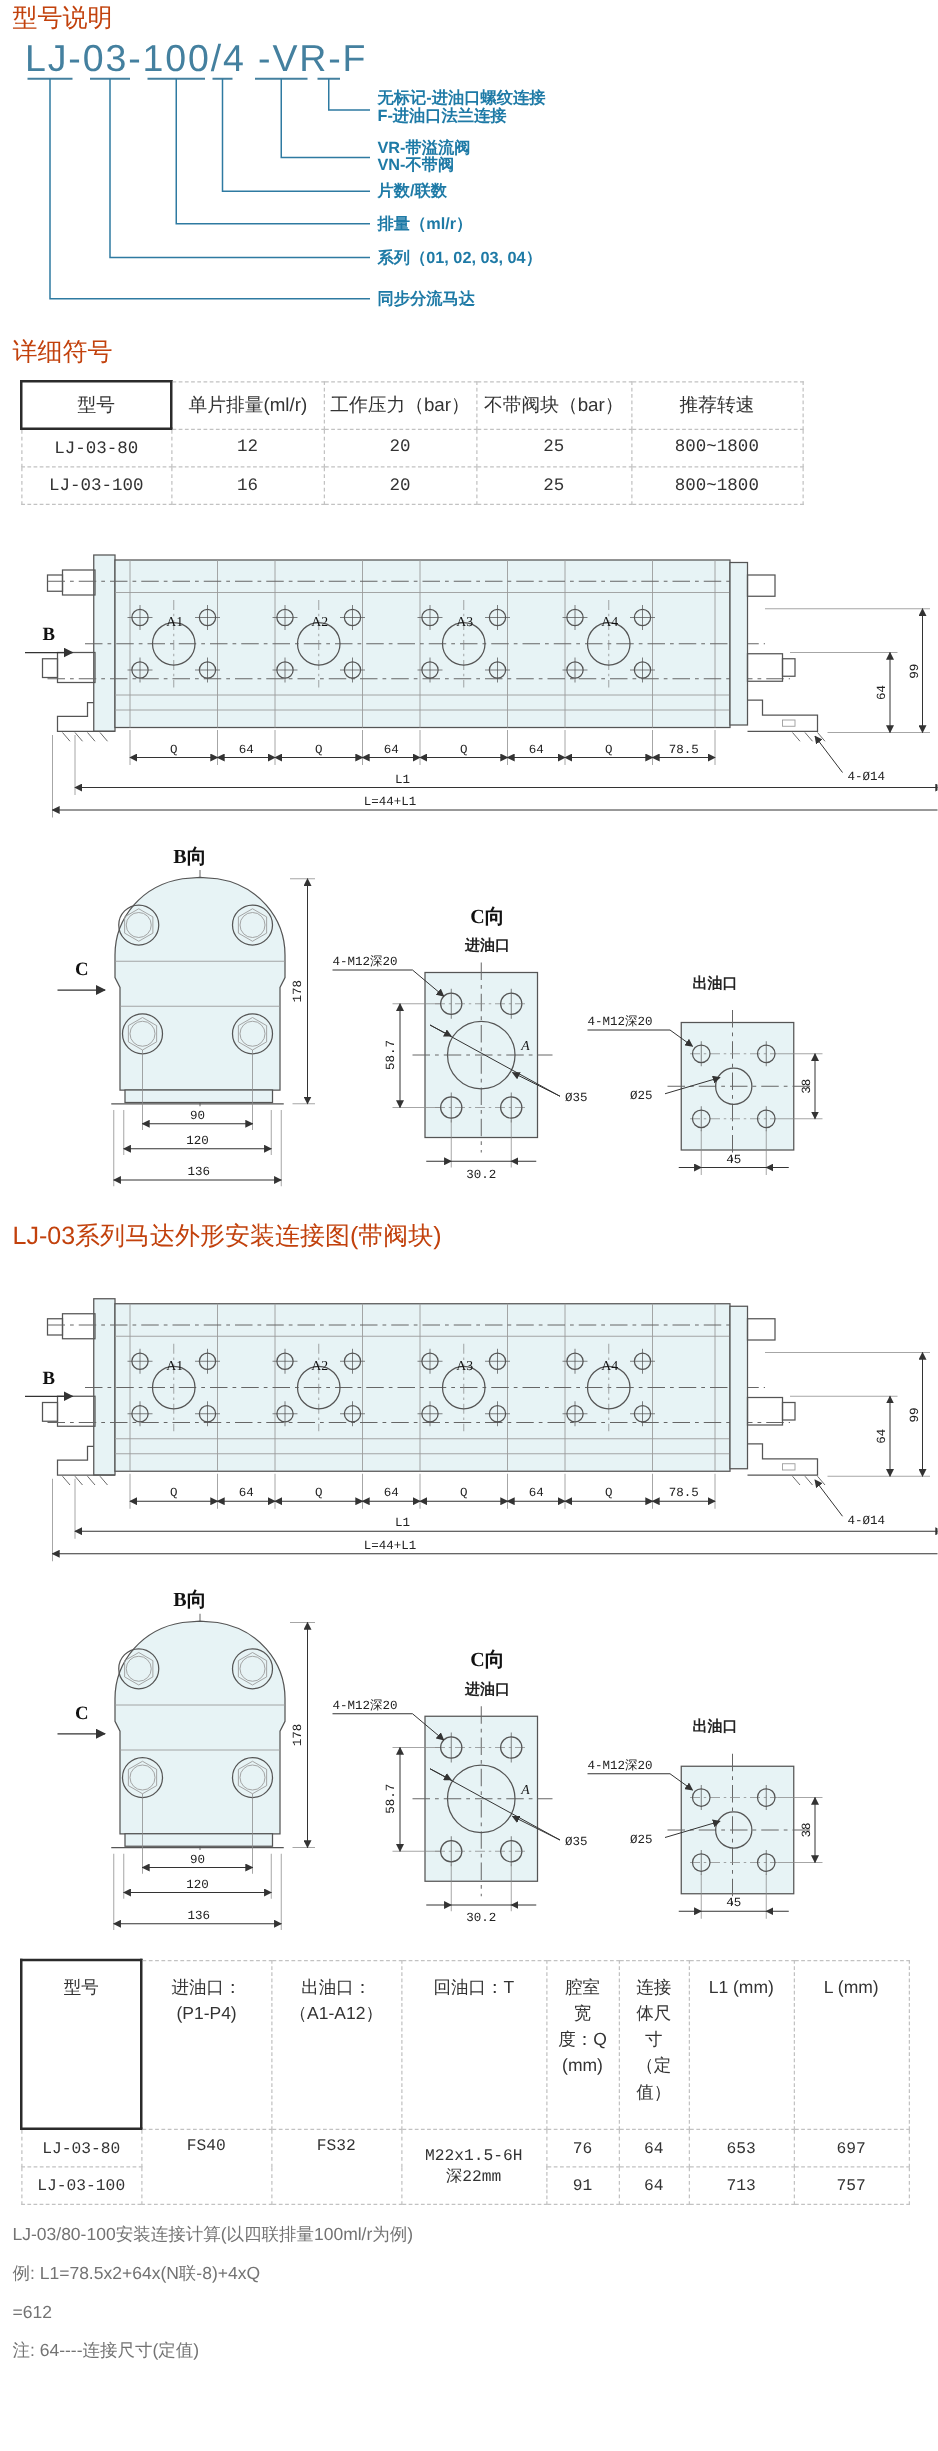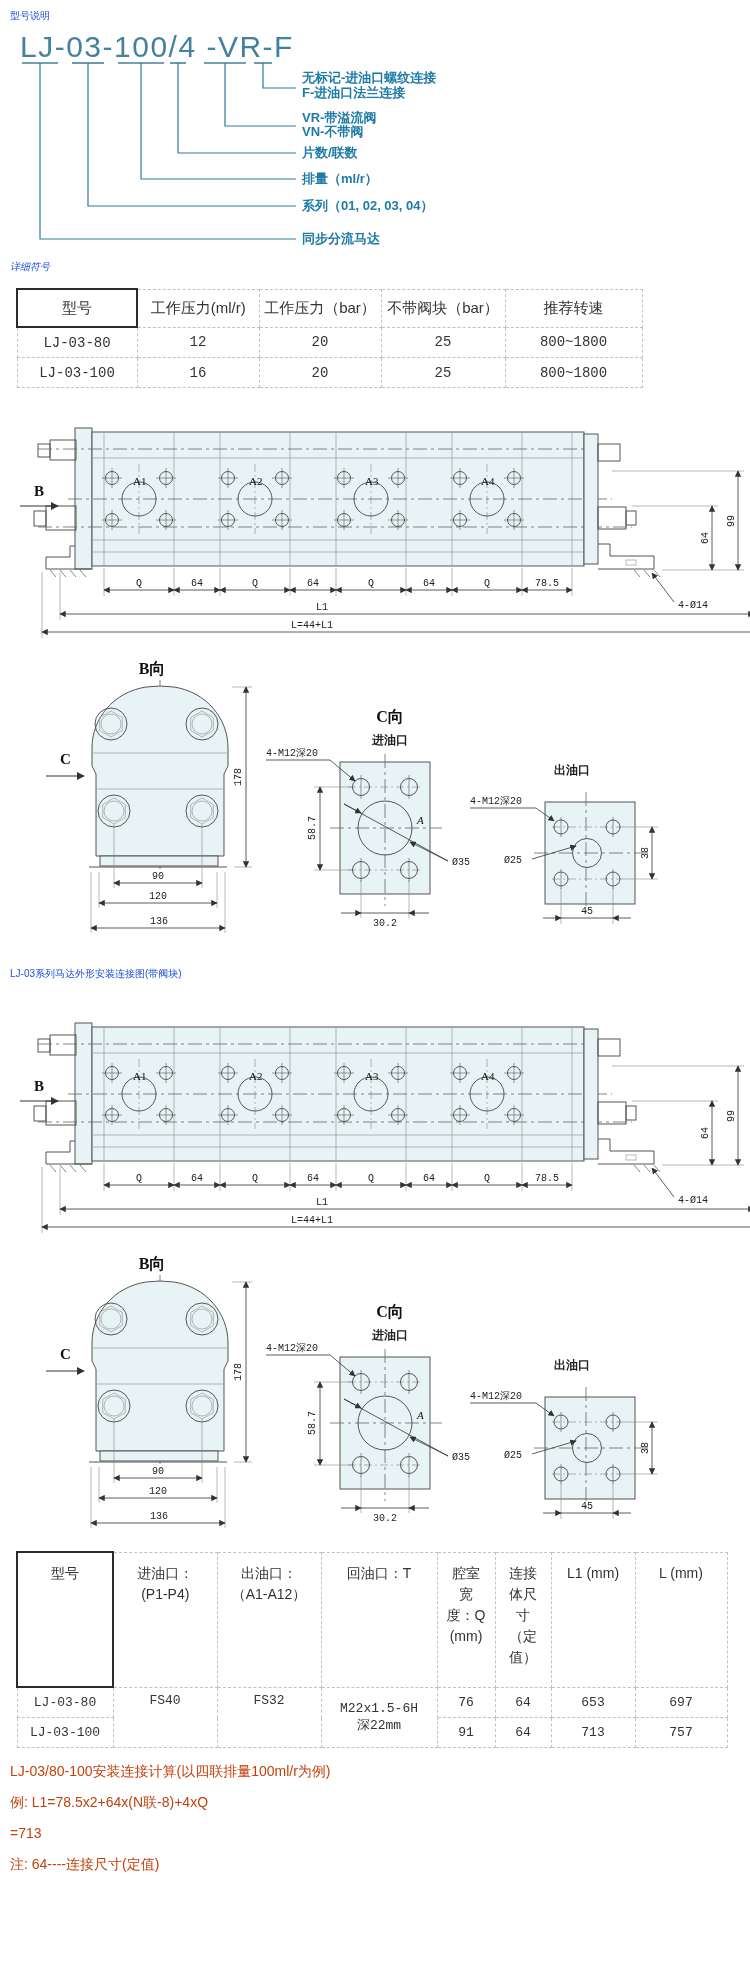--- a/index.html
+++ b/index.html
@@ -1,40 +1,40 @@
 <!DOCTYPE html>
 <html><head>
 <meta charset="utf-8">
 <style>
   html,body{margin:0;padding:0;background:#fff;}
   body{width:750px;height:1961px;overflow:hidden;font-family:"Liberation Sans",sans-serif;color:#333;}
-  .heading{font-size:10px;color:#1d4ed8;margin:0 0 0 10px;line-height:19px;}
+  .heading{font-size:20px;color:#c2410c;margin:0 0 0 10px;line-height:19px;}
   #h-model{margin-top:6px;}
-  #h-symbol{margin-top:4px;margin-bottom:12px;font-style:italic;}
+  #h-symbol{margin-top:20px;margin-bottom:12px;}
   #h-novalve{margin-top:6px;}
   #h-valve{margin-top:8px;}
   #h-dims{margin-top:8px;margin-bottom:6px;}
   svg{display:block;}
   #model-svg{margin:0;}
   .drawing-long{margin-top:6px;margin-left:12px;}
   .drawing-views{margin-top:14px;}
   
   table{border-collapse:collapse;margin-left:16px;table-layout:fixed;}
   td,th{border:1px dashed #c2c2c2;text-align:center;font-weight:normal;overflow:hidden;}
   .spec th{height:34px;font-size:15px;color:#333;}
   .spec td{height:27px;font-family:"Liberation Mono",monospace;font-size:14px;color:#333;}
   .model-hd{border:2px solid #2b2b2b !important;}
   .dimtbl th{vertical-align:top;padding-top:10px;font-size:14px;line-height:21px;height:122px;}
   .dimtbl td{height:27px;font-family:"Liberation Mono",monospace;font-size:13px;color:#333;}
   .pre{white-space:pre-line;}
   .vtop{vertical-align:top;padding-top:5px;}
   .vmid{vertical-align:middle;}
   
   .notes{margin:8px 0 0 10px;}
-  .note-line{font-size:14px;line-height:31px;color:#c2410c;font-family:"Liberation Sans",sans-serif;}
+  .note-line{font-size:14px;line-height:31px;color:#737373;font-family:"Liberation Sans",sans-serif;}
   
   .t-dim{font-family:"Liberation Mono",monospace;font-size:10px;fill:#222;}
   .t-port{font-family:"Liberation Serif",serif;font-size:11px;fill:#111;}
   .t-view{font-family:"Liberation Serif",serif;font-size:16px;font-weight:bold;fill:#111;}
   .t-cjk{font-family:"Liberation Sans",sans-serif;font-size:12px;font-weight:bold;fill:#222;}
   .t-arrow{font-family:"Liberation Serif",serif;font-size:15px;font-weight:bold;fill:#111;}
   .ln{stroke:#555;stroke-width:1;fill:none;}
   .lnthin{stroke:#999;stroke-width:.7;fill:none;}
   .fillbody{fill:#e7f3f5;stroke:#555;stroke-width:1;}
   .cl{stroke:#666;stroke-width:.8;fill:none;stroke-dasharray:14 4 3 4;}
@@ -97,21 +97,21 @@
     <colgroup>
         <col style="width:120px">
         <col style="width:122px">
         <col style="width:122px">
         <col style="width:124px">
         <col style="width:137px">
       </colgroup>
     <tbody>
         <tr>
       <th class="model-hd">型号</th>
-      <th>工作压力(ml/r)</th>
+      <th>单片排量(ml/r)</th>
       <th>工作压力（bar）</th>
       <th>不带阀块（bar）</th>
       <th>推荐转速</th>
     </tr>
     <tr>
       <td>LJ-03-80</td>
       <td>12</td>
       <td>20</td>
       <td>25</td>
       <td>800~1800</td>
@@ -736,17 +736,17 @@
       <td>64</td>
       <td>713</td>
       <td>757</td>
     </tr>
   </tbody>
     </table>
 
   <div class="notes">
     <div class="note-line">LJ-03/80-100安装连接计算(以四联排量100ml/r为例)</div>
     <div class="note-line">例: L1=78.5x2+64x(N联-8)+4xQ</div>
-    <div class="note-line">=713</div>
+    <div class="note-line">=612</div>
     <div class="note-line">注: 64----连接尺寸(定值)</div>
   </div>
 
 </div>
 
 </body></html>

